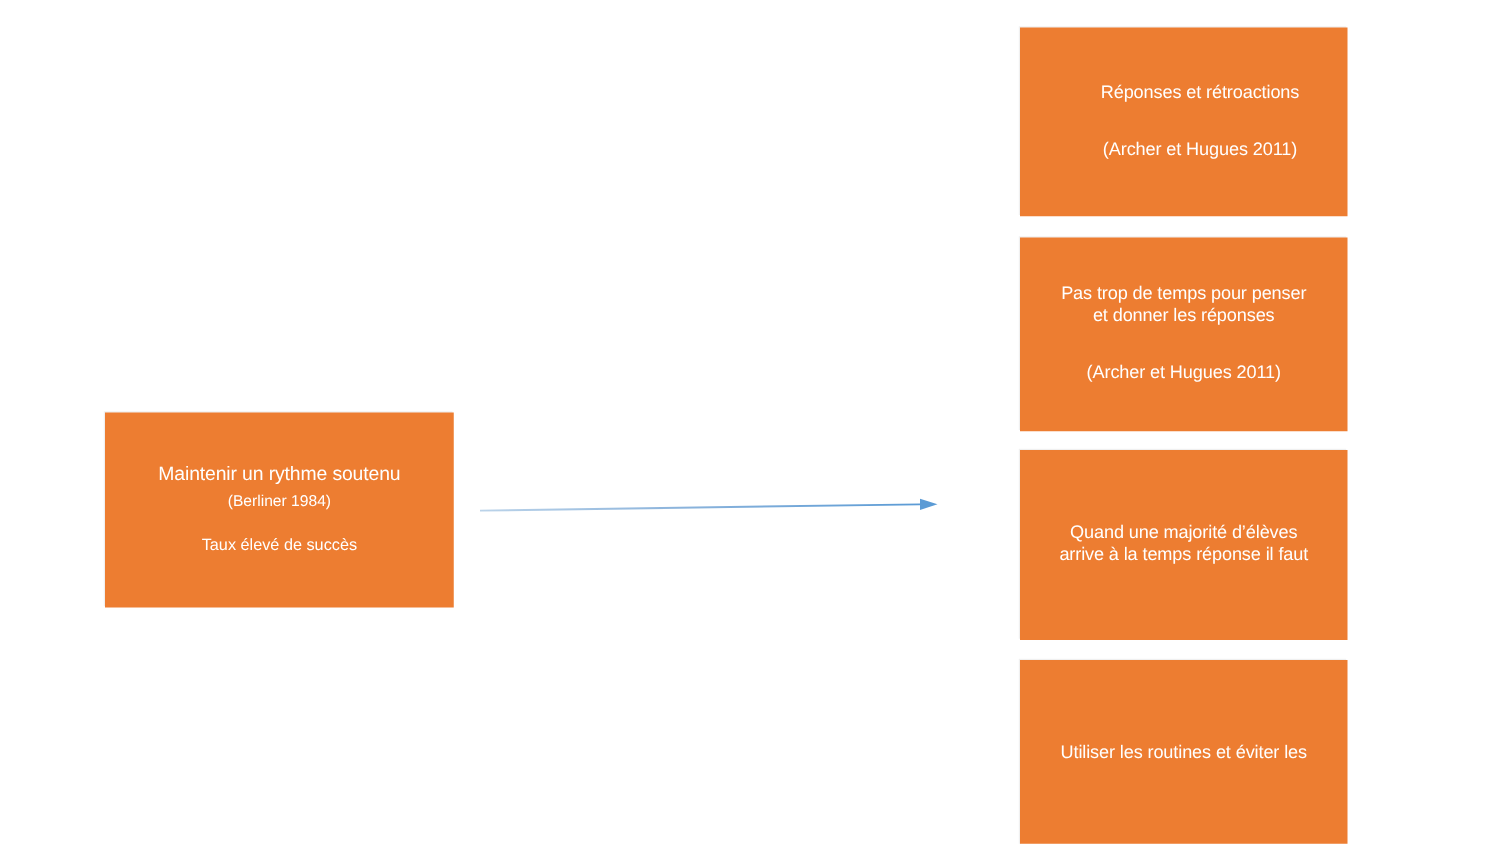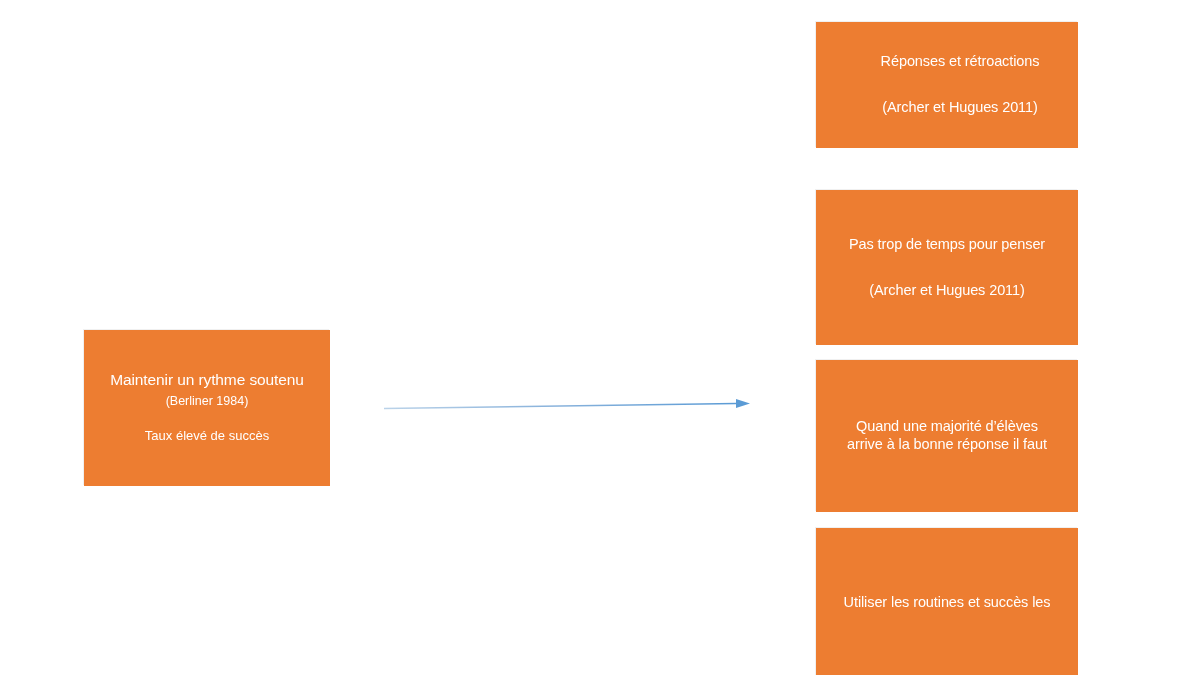--- a/index.html
+++ b/index.html
@@ -39,21 +39,21 @@
   .node .line {
     display: block;
     width: 100%;
     white-space: nowrap;
   }
 
   
   #node-left {
     left: 84px;
     top: 330px;
-    width: 246px;
+    width: 279px;
     height: 156px;
   }
   #node-left .t-main {
     font-size: 15.5px;
     margin-bottom: 4px;
     letter-spacing: -0.1px;
   }
   #node-left .t-ref {
     font-size: 12.5px;
     margin-bottom: 19px;
@@ -61,21 +61,21 @@
   #node-left .t-small {
     font-size: 13px;
     margin-bottom: 1px;
   }
 
   
   .node-right {
     left: 816px;
     width: 262px;
   }
-  #node-r1 { top: 22px;  height: 126px; padding-left: 36px; }
+  #node-r1 { top: 22px;  height: 151px; padding-left: 36px; }
   #node-r2 { top: 190px; height: 155px; }
   #node-r3 { top: 360px; height: 152px; }
   #node-r4 { top: 528px; height: 150px; }
 
   .node-right .t-body {
     font-size: 14.5px;
     letter-spacing: -0.1px;
   }
   .node-right .t-ref {
     font-size: 14.5px;
@@ -116,25 +116,26 @@
     <polygon points="358,13 372,17.4 358,22" fill="#5B9BD5"></polygon>
   </svg>
 
   <div class="node node-right" id="node-r1">
     <span class="line t-body">Réponses et rétroactions</span>
     <span class="line t-ref">(Archer et Hugues 2011)</span>
   </div>
 
   <div class="node node-right" id="node-r2">
     <span class="line t-body">Pas trop de temps pour penser</span>
+    <span class="line t-body">et donner les réponses</span>
     <span class="line t-ref">(Archer et Hugues 2011)</span>
   </div>
 
   <div class="node node-right" id="node-r3">
     <span class="line t-body">Quand une majorité d’élèves</span>
-    <span class="line t-body">arrive à la  bonne réponse il faut</span>
+    <span class="line t-body">arrive à la  temps réponse il faut</span>
   </div>
 
   <div class="node node-right" id="node-r4">
-    <span class="line t-body">Utiliser les routines et succès les</span>
+    <span class="line t-body">Utiliser les routines et éviter les</span>
   </div>
 
 </div>
 
 </body></html>

